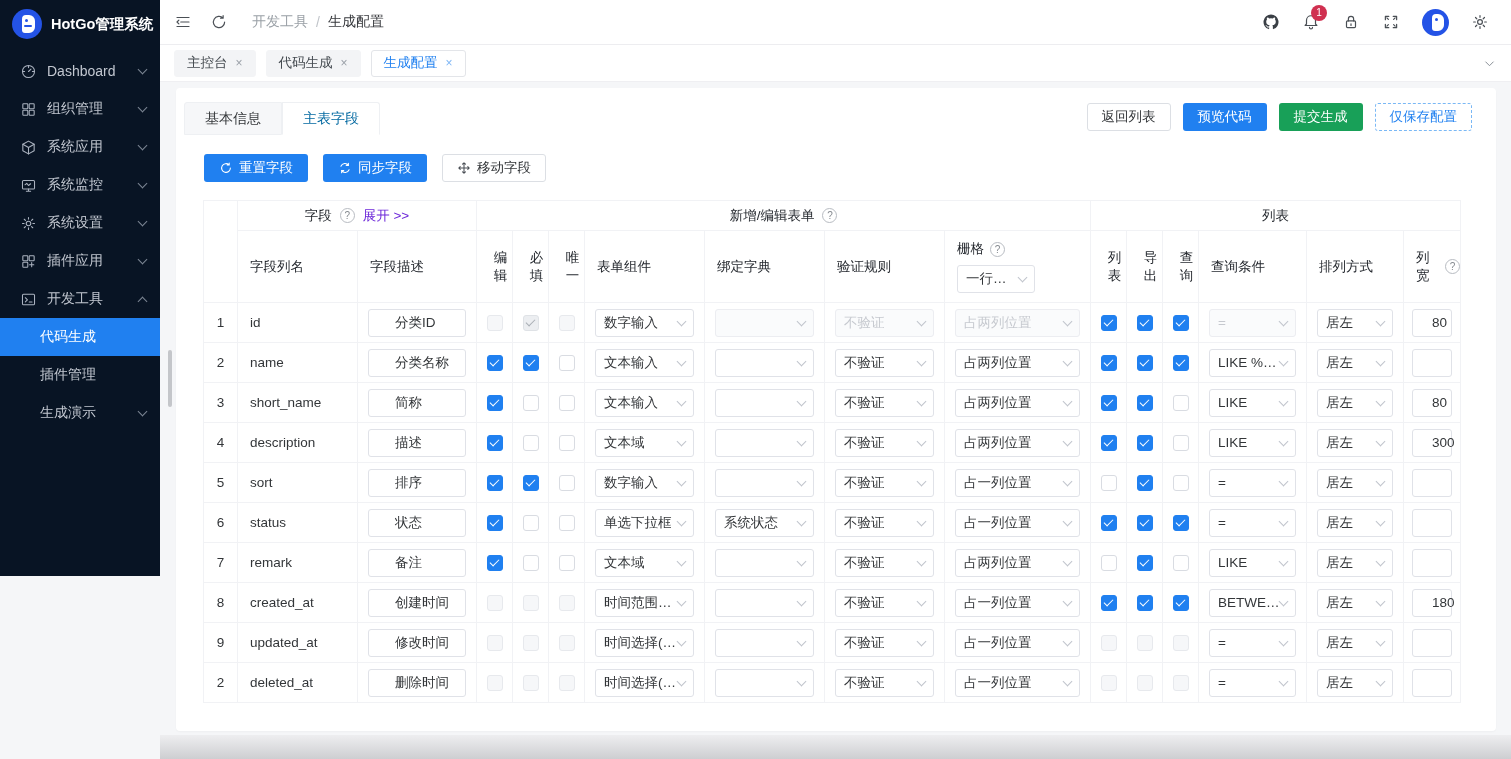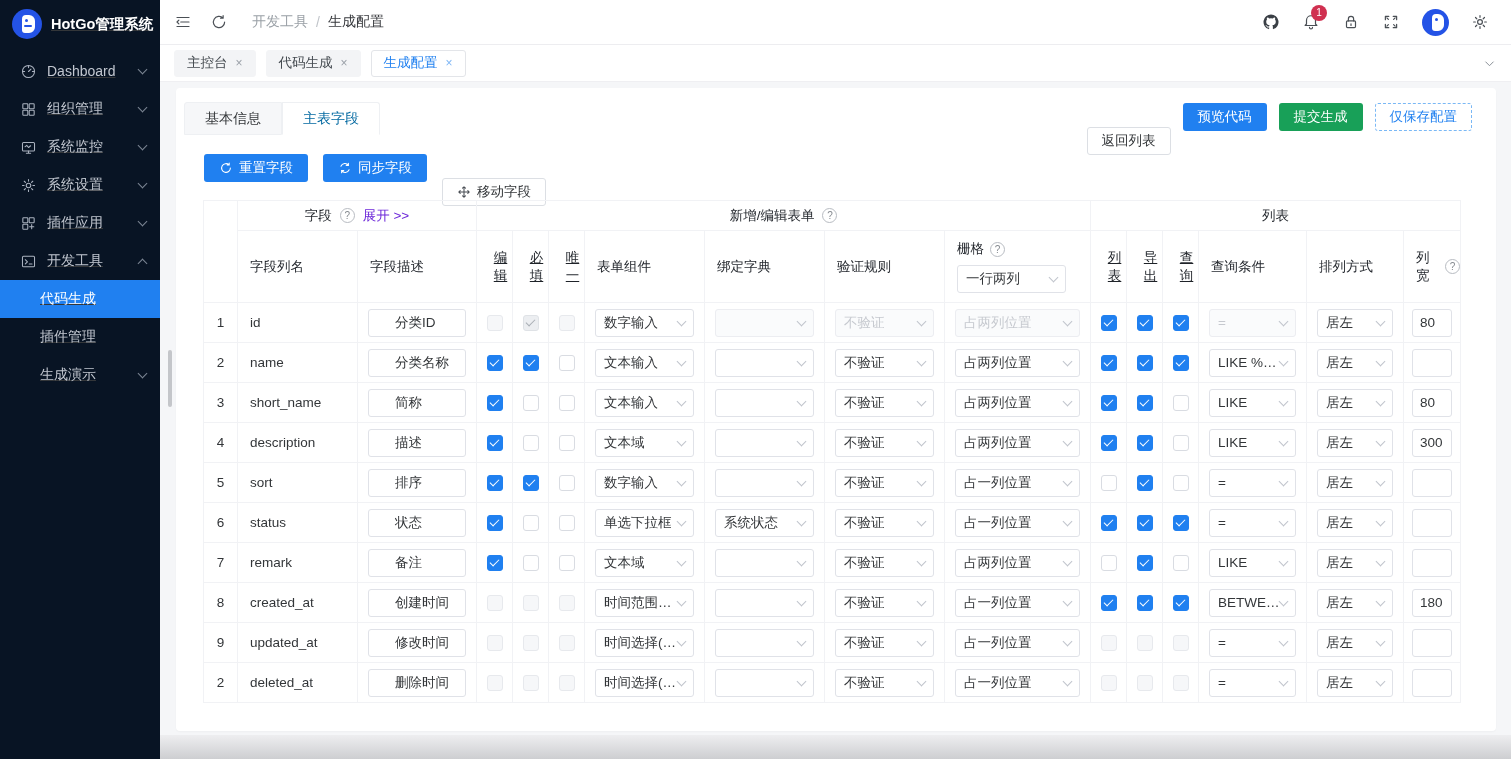--- a/index.html
+++ b/index.html
@@ -1,21 +1,21 @@
 <!DOCTYPE html>
 <html><head>
 <meta charset="utf-8">
 <style>
   * { margin:0; padding:0; box-sizing:border-box; }
   html,body { width:1511px; height:759px; }
   body { font-family:"Liberation Sans","DejaVu Sans",sans-serif; font-size:14px; color:#333639; background:#f5f6f8; overflow:hidden; }
   #app { position:relative; width:1511px; height:759px; background:#f5f6f8; overflow:hidden; }
 
   
-  .sidebar { position:absolute; left:0; top:0; width:160px; height:759px; background:#081424; z-index:5;text-decoration:underline; }
+  .sidebar { position:absolute; left:0; top:0; width:160px; height:576px; background:#081424; z-index:5; }
   .logo-row { display:flex; align-items:center; gap:9px; padding:10px 0 10px 12px; height:48px; }
   .logo-circle { width:30px; height:30px; border-radius:50%; background:#2453e6; position:relative; flex:0 0 auto; }
   .logo-circle .glyph { position:absolute; left:10px; top:6px; width:13px; height:18px; background:#fff; border-radius:4px 6px 6px 3px; }
   .logo-circle .glyph:before { content:""; position:absolute; left:3px; top:4px; width:3px; height:3px; background:#2453e6; border-radius:50%; }
   .logo-circle .glyph:after { content:""; position:absolute; left:2px; top:10px; width:8px; height:2px; background:#2453e6; border-radius:1px; }
   .logo-title { color:#fff; font-size:14.5px; font-weight:bold; white-space:nowrap; }
   .menu { margin-top:4px; }
   .m-item { height:38px; display:flex; align-items:center; padding:0 14px 0 20px; color:#c2c7d0; cursor:pointer; font-size:14px; }
   .m-item svg { width:17px; height:17px; stroke:#aab2bf; fill:none; stroke-width:1.5; stroke-linecap:round; stroke-linejoin:round; flex:0 0 auto; }
   .m-item .lbl { margin-left:10px; flex:1; white-space:nowrap; }
@@ -50,35 +50,35 @@
   .tagsbar .caret { margin-left:auto; }
 
   
   .card { position:absolute; left:176px; top:88px; width:1320px; height:643px; background:#fff; border-radius:4px; box-shadow:0 1px 2px rgba(0,0,0,.03); }
   .ctabs { position:absolute; left:8px; top:14px; display:flex; }
   .ctab { height:33px; padding:0 20px; display:flex; align-items:center; font-size:14px; border:1px solid #eef0f3; background:#f6f7f9; color:#333639; cursor:pointer; }
   .ctab:first-child { border-radius:3px 0 0 0; }
   .ctab.active { background:#fff; color:#0369a1; border-bottom-color:#fff; border-radius:0 3px 0 0; }
   .hdr-actions { position:absolute; right:24px; top:15px; display:flex; gap:12px; }
   .btn { height:28px; padding:0 14px; border-radius:3px; font-size:13.5px; display:flex; align-items:center; gap:6px; cursor:pointer; border:1px solid transparent; white-space:nowrap; }
-  .btn.plain { background:#fff; border-color:#dcdfe4; color:#333639;margin-top:24px; }
+  .btn.plain { background:#fff; border-color:#dcdfe4; color:#333639; }
   .btn.primary { background:#2080f0; color:#fff; }
   .btn.success { background:#18a058; color:#fff; }
   .btn.dashed { background:#fff; border:1px dashed #7ab8f5; color:#2080f0; }
   .btn svg { width:14px; height:14px; stroke:#fff; fill:none; stroke-width:1.8; stroke-linecap:round; stroke-linejoin:round; }
   .btn.plain svg { stroke:#4a4f55; }
   .toolbar { position:absolute; left:28px; top:66px; display:flex; gap:15px; }
 
   
   .tblwrap { position:absolute; left:27px; top:112px; }
   table { border-collapse:collapse; table-layout:fixed; width:1257px; }
   th,td { border:1px solid #f1f2f5; font-weight:normal; }
   thead .grp th { height:30px; font-size:13.5px; color:#1f2329; font-weight:500; text-align:center; }
   thead .cols th { height:72px; font-size:13.5px; color:#1f2329; font-weight:500; text-align:left; padding-left:12px; vertical-align:middle; }
-  thead .cols th.cen { text-align:center; padding-left:12px;text-decoration:underline; }
+  thead .cols th.cen { text-align:center; padding-left:12px; }
   tbody td { height:40px; font-size:13.5px; }
   td.cen { text-align:center; }
   .cell-name { padding-left:12px; color:#333639; }
   .grp-inner { display:flex; align-items:center; justify-content:center; gap:8px; }
   .link { color:#6d28d9; cursor:pointer; font-size:13.5px; }
   .help { display:inline-flex; width:15px; height:15px; border:1px solid #b8bcc2; border-radius:50%; color:#84898f; font-size:10px; align-items:center; justify-content:center; cursor:pointer; flex:0 0 auto; }
   .gridhead { display:flex; flex-direction:column; gap:7px; padding:4px 0; }
   .gridhead .row1 { display:flex; align-items:center; gap:6px; }
 
   
@@ -88,24 +88,24 @@
   .cb[data-state="dis"] { background:#f6f7f9; border:1px solid #e7e9ed; }
   .cb[data-state="dis-on"] { background:#eceef1; border:1px solid #dfe2e6; }
   .cb[data-state="on"]:after, .cb[data-state="dis-on"]:after { content:""; position:absolute; left:4.5px; top:1.5px; width:4px; height:8px; border-right:1.8px solid #fff; border-bottom:1.8px solid #fff; transform:rotate(45deg); }
   .cb[data-state="dis-on"]:after { border-color:#a9aeb5; }
 
   .sel { display:flex; align-items:center; height:28px; margin:0 10px; border:1px solid #e0e2e8; border-radius:3px; background:#fff; padding:0 8px; cursor:pointer; }
   .sel .sel-v { flex:1; overflow:hidden; white-space:nowrap; text-overflow:ellipsis; font-size:13.5px; color:#333639; }
   .sel .arr { width:7px; height:7px; border-right:1.4px solid #c0c4cc; border-bottom:1.4px solid #c0c4cc; transform:rotate(45deg); margin-top:-3px; flex:0 0 auto; }
   .sel[data-state="dis"] { background:#fafbfc; border-color:#ecedf1; }
   .sel[data-state="dis"] .sel-v { color:#c6c9cf; }
-  .sel.w90 { width:109px; margin:0; }
+  .sel.w90 { width:78px; margin:0; }
 
   .tin { display:flex; align-items:center; height:28px; margin:0 10px; border:1px solid #e0e2e8; border-radius:3px; background:#fff; padding:0 26px; font-size:13.5px; color:#333639; cursor:text; overflow:hidden; white-space:nowrap; }
-  .win { display:flex; align-items:center; justify-content:flex-start; height:28px; margin:0 8px; border:1px solid #e0e2e8; border-radius:3px; background:#fff; padding:0 7px; font-size:13.5px; color:#333639; cursor:text; }
+  .win { display:flex; align-items:center; justify-content:flex-start; height:28px; margin:0 8px; border:1px solid #e0e2e8; border-radius:3px; background:#fff; padding:0 19px; font-size:13.5px; color:#333639; cursor:text; }
 
   .bottomband { position:absolute; left:160px; bottom:0; width:1351px; height:24px; background:linear-gradient(#eeeef0,#cdced1); z-index:2; }
 </style>
 </head>
 <body>
 
 <div id="app">
 
   <aside class="sidebar">
     <div class="logo-row">
@@ -124,20 +124,28 @@
           <span class="chev"></span>
       </div>
       <div class="m-item">
         <svg viewBox="0 0 24 24">
             <rect x="4" y="4" width="7" height="7" rx="1"></rect>
             <rect x="13" y="4" width="7" height="7" rx="1"></rect>
             <rect x="4" y="13" width="7" height="7" rx="1"></rect>
             <rect x="13" y="13" width="7" height="7" rx="1"></rect>
           </svg>
         <span class="lbl">组织管理</span>
+          <span class="chev"></span>
+      </div>
+      <div class="m-item">
+        <svg viewBox="0 0 24 24">
+            <path d="M12 3l8 4.5v9L12 21l-8-4.5v-9z"></path>
+            <path d="M12 12v9M4 7.5l8 4.5 8-4.5"></path>
+          </svg>
+        <span class="lbl">系统应用</span>
           <span class="chev"></span>
       </div>
       <div class="m-item">
         <svg viewBox="0 0 24 24">
             <rect x="3.5" y="5" width="17" height="12" rx="1.5"></rect>
             <path d="M7 11l2.5-2 2.5 3 3-2.5M9 20h6M12 17v3"></path>
           </svg>
         <span class="lbl">系统监控</span>
           <span class="chev"></span>
       </div>

